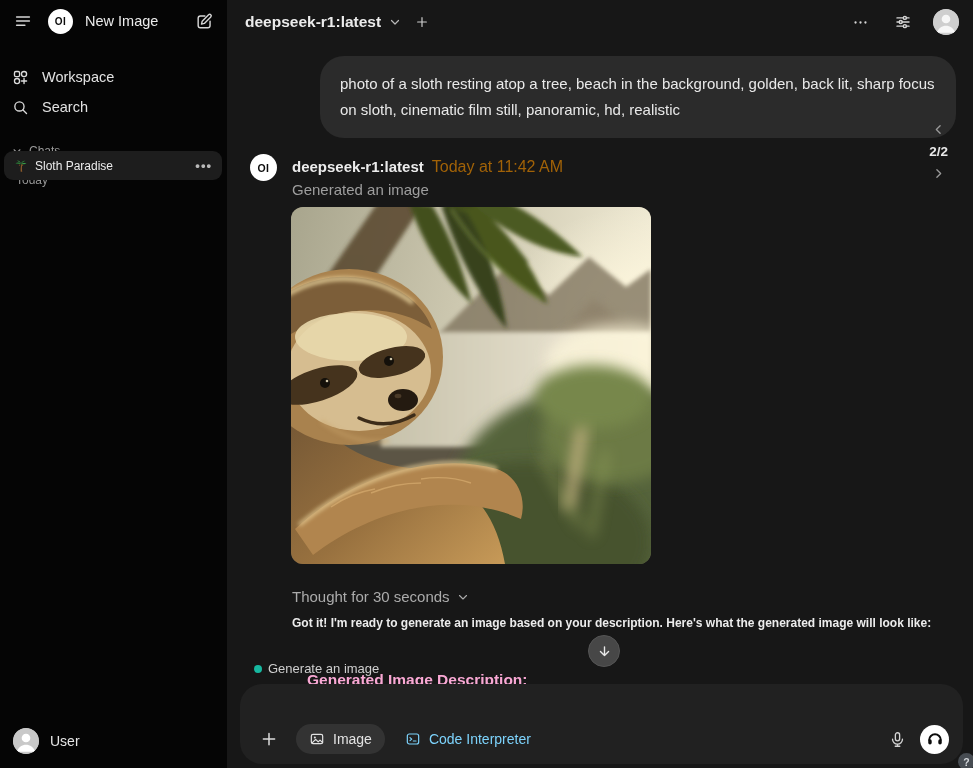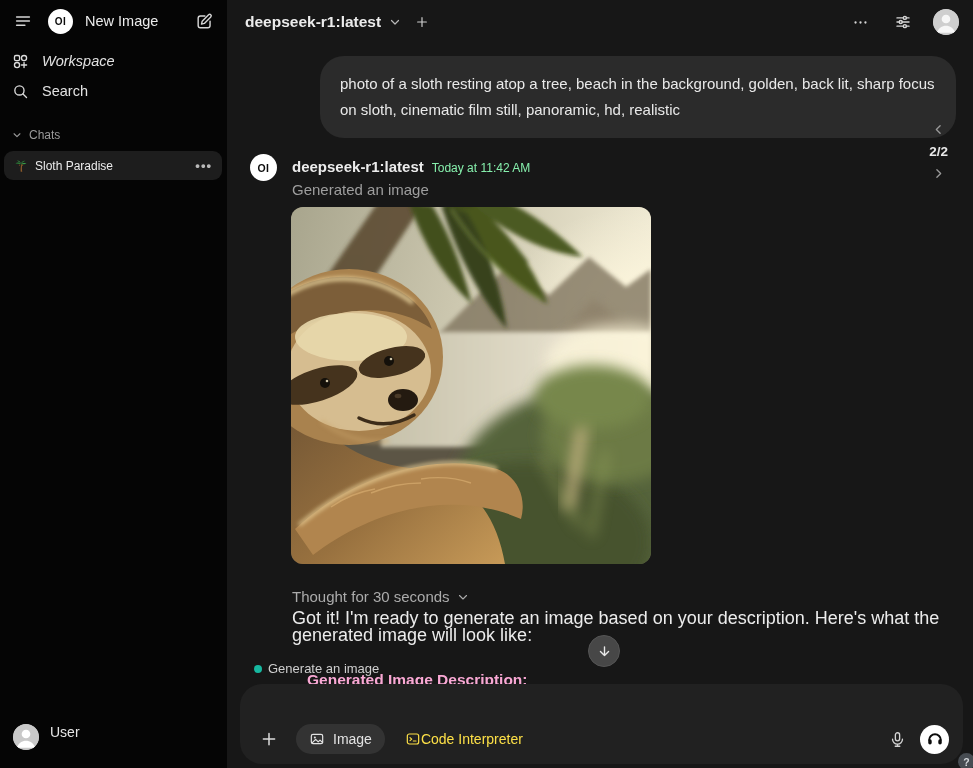--- a/index.html
+++ b/index.html
@@ -38,21 +38,21 @@
   .sb-today { padding:0 16px; margin-top:15px; color:#949494; font-size:12px; font-weight:500; }
   .chat-item {
     position:absolute; left:4px; top:151px; width:218px; height:29px;
     background:#1d1d1d; border-radius:9px; display:flex; align-items:center;
     padding:0 10px; gap:7px; cursor:pointer;
   }
   .chat-item-title { flex:1; font-size:12px; color:#ececec; white-space:nowrap; overflow:hidden; }
   .dots { color:#b9b9b9; letter-spacing:1px; font-size:13px; font-weight:700; }
   .sb-user {
     position:absolute; left:0; bottom:10px; width:227px; height:34px;
-    display:flex; padding:0 13px; gap:11px; cursor:pointer;
+    display:flex; align-items:center; padding:0 13px; gap:11px; cursor:pointer;
   }
   .avatar {
     border-radius:50%; background:#c9c9c9; overflow:hidden; flex:none;
     display:flex; align-items:center; justify-content:center;
   }
   .sb-user .avatar { width:26px; height:26px; }
   .sb-user-name { font-size:14px; font-weight:500; color:#e6e6e6; }
 
   
   .main { position:absolute; left:227px; top:0; width:746px; height:768px; background:#171717; }
@@ -78,35 +78,35 @@
   .pg-chev { cursor:pointer; display:flex; }
 
   
   .asst-avatar {
     position:absolute; left:23px; top:154px; width:27px; height:27px; border-radius:50%;
     background:#ffffff; color:#0b0b0b; display:flex; align-items:center; justify-content:center;
     font-weight:700; font-size:10.5px; letter-spacing:0.5px;
   }
   .asst-header { position:absolute; left:65px; top:158px; display:flex; align-items:baseline; gap:8px; }
   .asst-name { font-size:15px; font-weight:600; color:#ececec; }
-  .asst-time { font-size:12px; color:#86efac; }
+  .asst-time { font-size:16px; color:#a16207; }
   .asst-caption { position:absolute; left:65px; top:181px; font-size:15px; color:#9e9e9e; }
 
   .gen-image {
     position:absolute; left:64px; top:207px; width:360px; height:357px;
     border-radius:12px; overflow:hidden; cursor:pointer; background:#5c5545;
   }
 
   .thought-row {
     position:absolute; left:65px; top:588px; display:flex; align-items:center; gap:7px;
     color:#ababab; font-size:15px; cursor:pointer;text-align:center;
   }
   .reply-text {
     position:absolute; left:65px; top:610px; width:656px;
-    font-size:18px; line-height:17px; color:#ececec;
+    font-size:12px; line-height:26px; color:#ececec;font-weight:bold;
   }
   .status-row { position:absolute; left:27px; top:661px; display:flex; align-items:center; gap:6px; }
   .status-dot { width:8px; height:8px; border-radius:50%; background:#17b8a0; }
   .status-label { font-size:13px; color:#cfcfcf; }
   .hidden-heading {
     position:absolute; left:80px; top:671px; font-size:15.5px; font-weight:700; color:#f9a8d4;
     z-index:1; white-space:nowrap;text-decoration:underline;
   }
 
   .scroll-down-btn {
@@ -125,22 +125,22 @@
     font-family:inherit; font-size:15.5px; color:#ececec; line-height:26px;
   }
   .composer textarea::placeholder { color:#a2a6ac; }
   .composer-row { position:absolute; left:12px; right:14px; bottom:10px; height:30px; display:flex; align-items:center; }
   .comp-plus { color:#dcdcdc; margin:0 8px 0 8px; cursor:pointer; display:flex; }
   .tool-pill {
     display:flex; align-items:center; gap:8px; height:30px; padding:2px 13px; margin-left:10px;
     border-radius:999px; background:#333333; color:#e3e3e3; font-size:14px; font-weight:500; cursor:pointer;
   }
   .tool-plain {
-    display:flex; align-items:center; height:30px; padding:0 12px; margin-left:8px;
-    color:#fde047; font-size:14px; font-weight:500; cursor:pointer; border-radius:999px;
+    display:flex; align-items:center; gap:8px; height:30px; padding:0 12px; margin-left:8px;
+    color:#7dd3fc; font-size:14px; font-weight:500; cursor:pointer; border-radius:999px;
   }
   .comp-spacer { flex:1; }
   .mic-btn { color:#d4d4d4; cursor:pointer; display:flex; margin-right:14px; }
   .call-btn {
     width:29px; height:29px; border-radius:50%; background:#ffffff; color:#0b0b0b;
     display:flex; align-items:center; justify-content:center; cursor:pointer;
   }
   .help-btn {
     position:absolute; left:731px; top:753px; width:17px; height:17px; border-radius:50%;
     background:#474c52; color:#d3d6da; font-size:10.5px; font-weight:700;
@@ -166,21 +166,21 @@
     <button class="icon-btn">
       <span>
         <svg width="19" height="19" viewBox="0 0 24 24" fill="none" stroke="currentColor" stroke-width="1.8" stroke-linecap="round" stroke-linejoin="round">
             <path d="M12.5 5H6.8C5.25 5 4 6.25 4 7.8v9.4C4 18.75 5.25 20 6.8 20h9.4c1.55 0 2.8-1.25 2.8-2.8v-5.7"></path>
             <path d="M17.2 3.6a1.9 1.9 0 0 1 2.7 2.7l-8.1 8.1-3.6.9.9-3.6z"></path>
           </svg>
       </span>
     </button>
   </div>
 
-  <div class="sb-row" style="margin-top:4px;font-style:italic;">
+  <div class="sb-row" style="margin-top:20px;">
     <span class="sb-ic">
       <svg width="17" height="17" viewBox="0 0 24 24" fill="none" stroke="currentColor" stroke-width="1.9" stroke-linecap="round">
           <rect x="3.5" y="3.5" width="7.2" height="7.2" rx="2"></rect>
           <circle cx="17" cy="7.1" r="3.6"></circle>
           <circle cx="7.1" cy="17" r="3.6"></circle>
           <path d="M17 13.4v7.2M13.4 17h7.2"></path>
         </svg>
     </span>
     <span>Workspace</span>
   </div>

